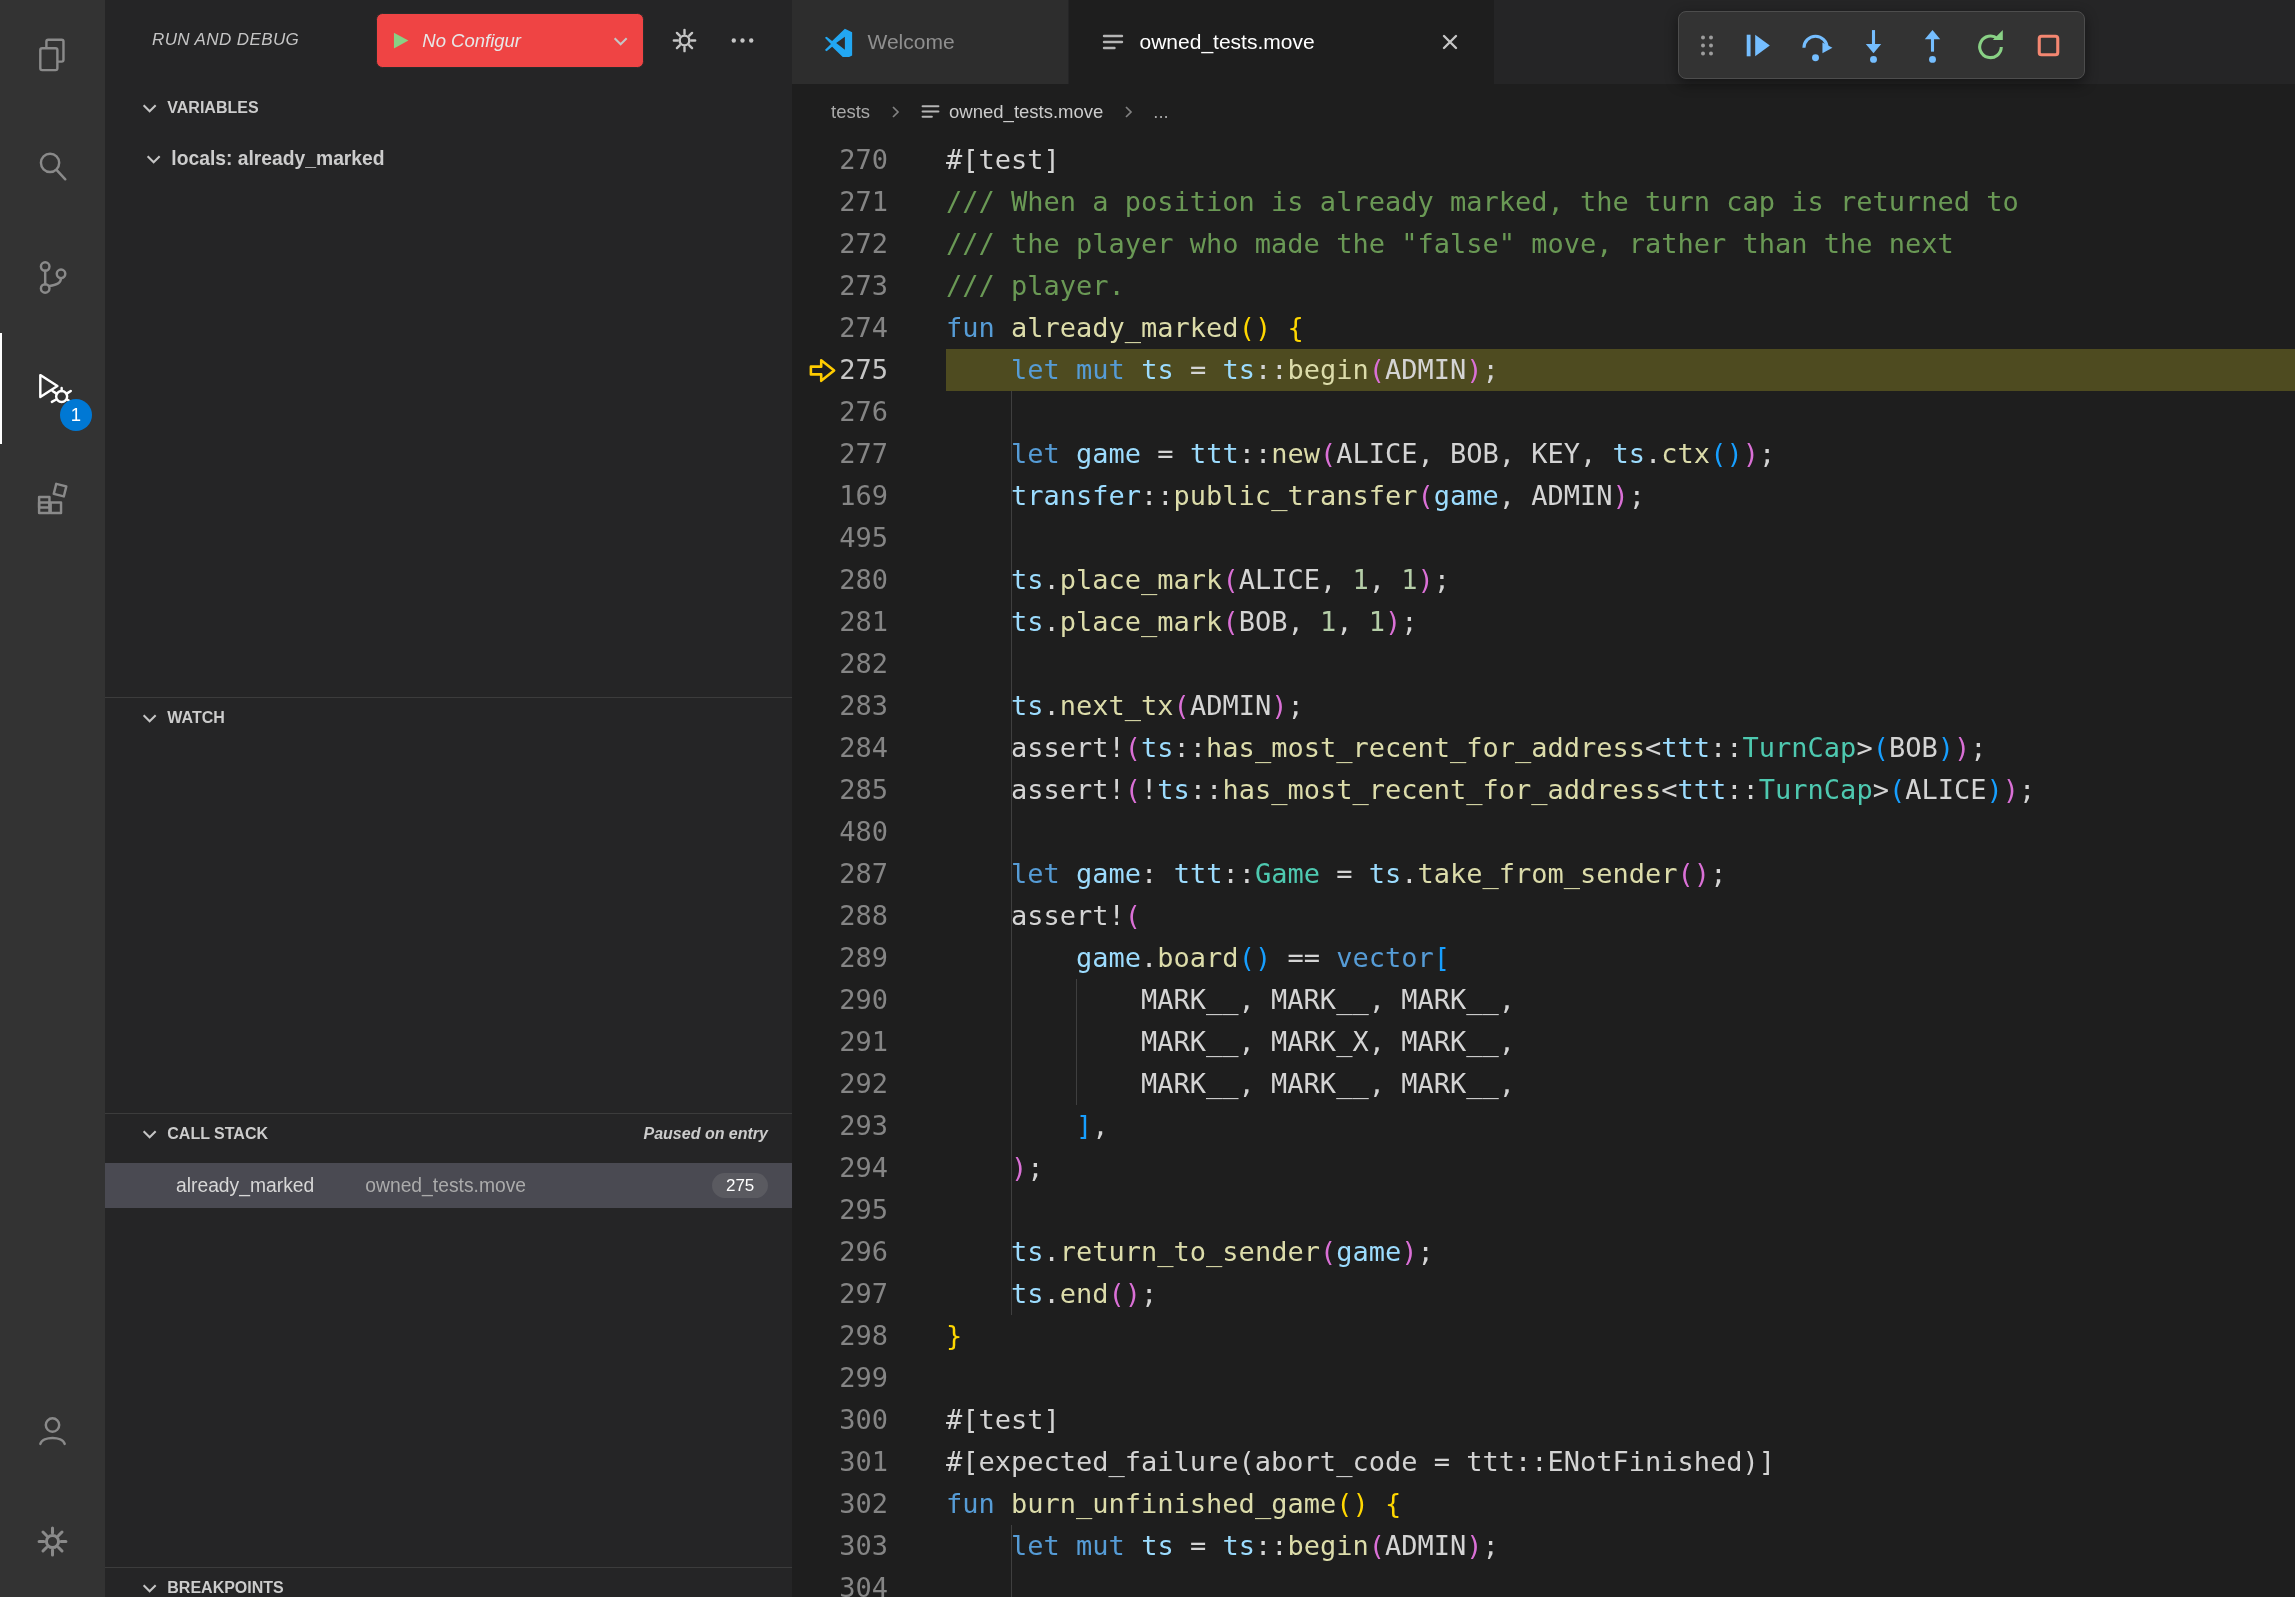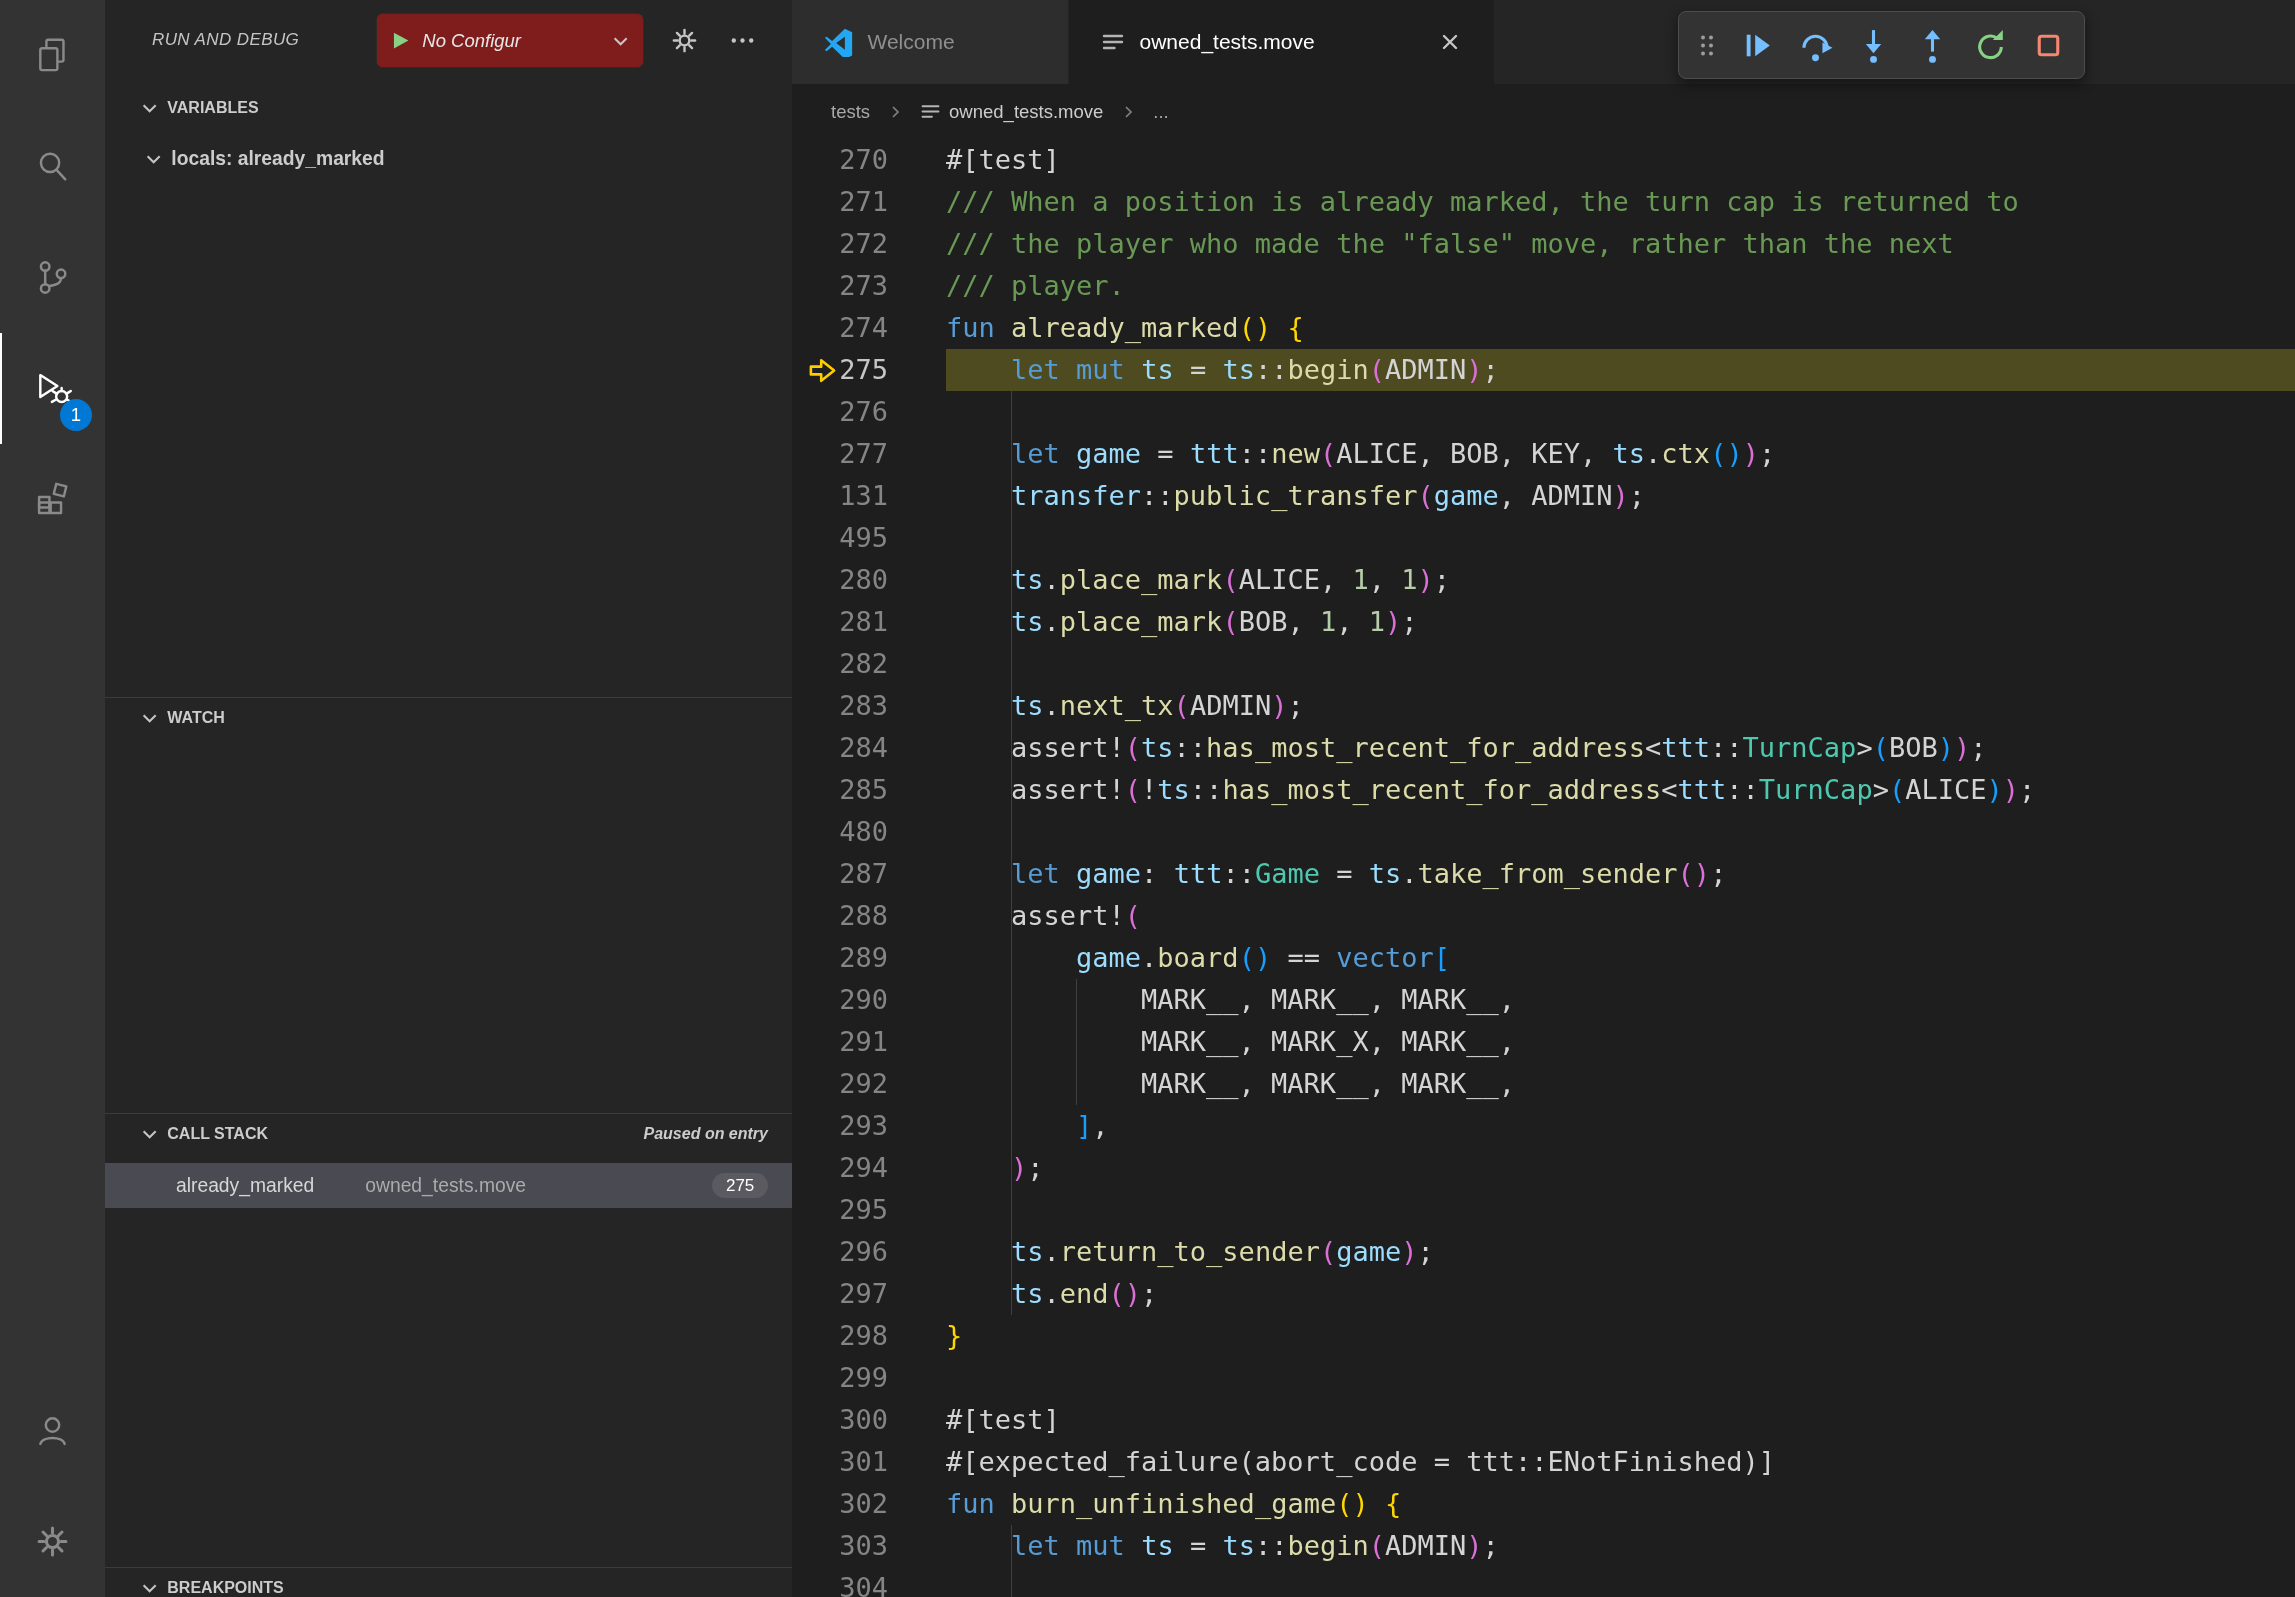--- a/index.html
+++ b/index.html
@@ -20,21 +20,21 @@
   .ab-badge { position:absolute; right:13px; bottom:13px; width:32px; height:32px;
               border-radius:50%; background:#0078d4; color:#fff; font-size:18.5px;
               display:flex; align-items:center; justify-content:center; }
 
   
   .sidebar { width:687px; flex:none; background:#252526; position:relative; color:#cccccc; }
   .sb-header { position:absolute; top:0; left:0; right:0; height:80px;font-style:italic; }
   .sb-title { position:absolute; left:47px; top:0; height:80px; display:flex;
               align-items:center; font-size:17px; color:#c5c5c5; letter-spacing:0.4px; }
   .config-picker { position:absolute; left:271px; top:13px; width:268px; height:55px;
-              background:#7f1d1d; border:0.8px solid #2b2b2b; border-radius:6.4px;
+              background:#ef4444; border:0.8px solid #2b2b2b; border-radius:6.4px;
               display:flex; align-items:center; gap:11.3px; padding:0 13px;
               cursor:pointer; font-size:18.5px; color:#e7e7e7; }
   .config-picker .lbl { white-space:nowrap; overflow:hidden; flex:1; }
   .hdr-icon { position:absolute; top:0; height:80px; width:48px; display:flex;
               align-items:center; justify-content:center; color:#c5c5c5; cursor:pointer; }
   .hdr-icon svg { width:31px; height:31px; }
   .sec-header { position:absolute; left:0; right:0; height:39px; display:flex;
                 align-items:center; gap:8px; padding:0 24px 0 35px; font-size:16px;
                 font-weight:700; color:#cccccc; cursor:pointer; }
   .sec-header.bordered { border-top:0.8px solid #3c3c3c; height:40px; }
@@ -347,21 +347,21 @@
         </div>
         <div class="code-line">
           <div class="gutter"><span>276</span></div>
           <div class="content"><span class="iguide" style="left: 4ch;"></span><span></span></div>
         </div>
         <div class="code-line">
           <div class="gutter"><span>277</span></div>
           <div class="content"><span class="iguide" style="left: 4ch;"></span><span><span class="tk-txt">    </span><span class="tk-kw">let</span><span class="tk-txt"> </span><span class="tk-var">game</span><span class="tk-txt"> = </span><span class="tk-var">ttt</span><span class="tk-txt">::</span><span class="tk-fn">new</span><span class="tk-b2">(</span><span class="tk-txt">ALICE, BOB, KEY, </span><span class="tk-var">ts</span><span class="tk-txt">.</span><span class="tk-fn">ctx</span><span class="tk-b3">()</span><span class="tk-b2">)</span><span class="tk-txt">;</span></span></div>
         </div>
         <div class="code-line">
-          <div class="gutter"><span>131</span></div>
+          <div class="gutter"><span>169</span></div>
           <div class="content"><span class="iguide" style="left: 4ch;"></span><span><span class="tk-txt">    </span><span class="tk-var">transfer</span><span class="tk-txt">::</span><span class="tk-fn">public_transfer</span><span class="tk-b2">(</span><span class="tk-var">game</span><span class="tk-txt">, ADMIN</span><span class="tk-b2">)</span><span class="tk-txt">;</span></span></div>
         </div>
         <div class="code-line">
           <div class="gutter"><span>495</span></div>
           <div class="content"><span class="iguide" style="left: 4ch;"></span><span></span></div>
         </div>
         <div class="code-line">
           <div class="gutter"><span>280</span></div>
           <div class="content"><span class="iguide" style="left: 4ch;"></span><span><span class="tk-txt">    </span><span class="tk-var">ts</span><span class="tk-txt">.</span><span class="tk-fn">place_mark</span><span class="tk-b2">(</span><span class="tk-txt">ALICE, </span><span class="tk-num">1</span><span class="tk-txt">, </span><span class="tk-num">1</span><span class="tk-b2">)</span><span class="tk-txt">;</span></span></div>
         </div>

